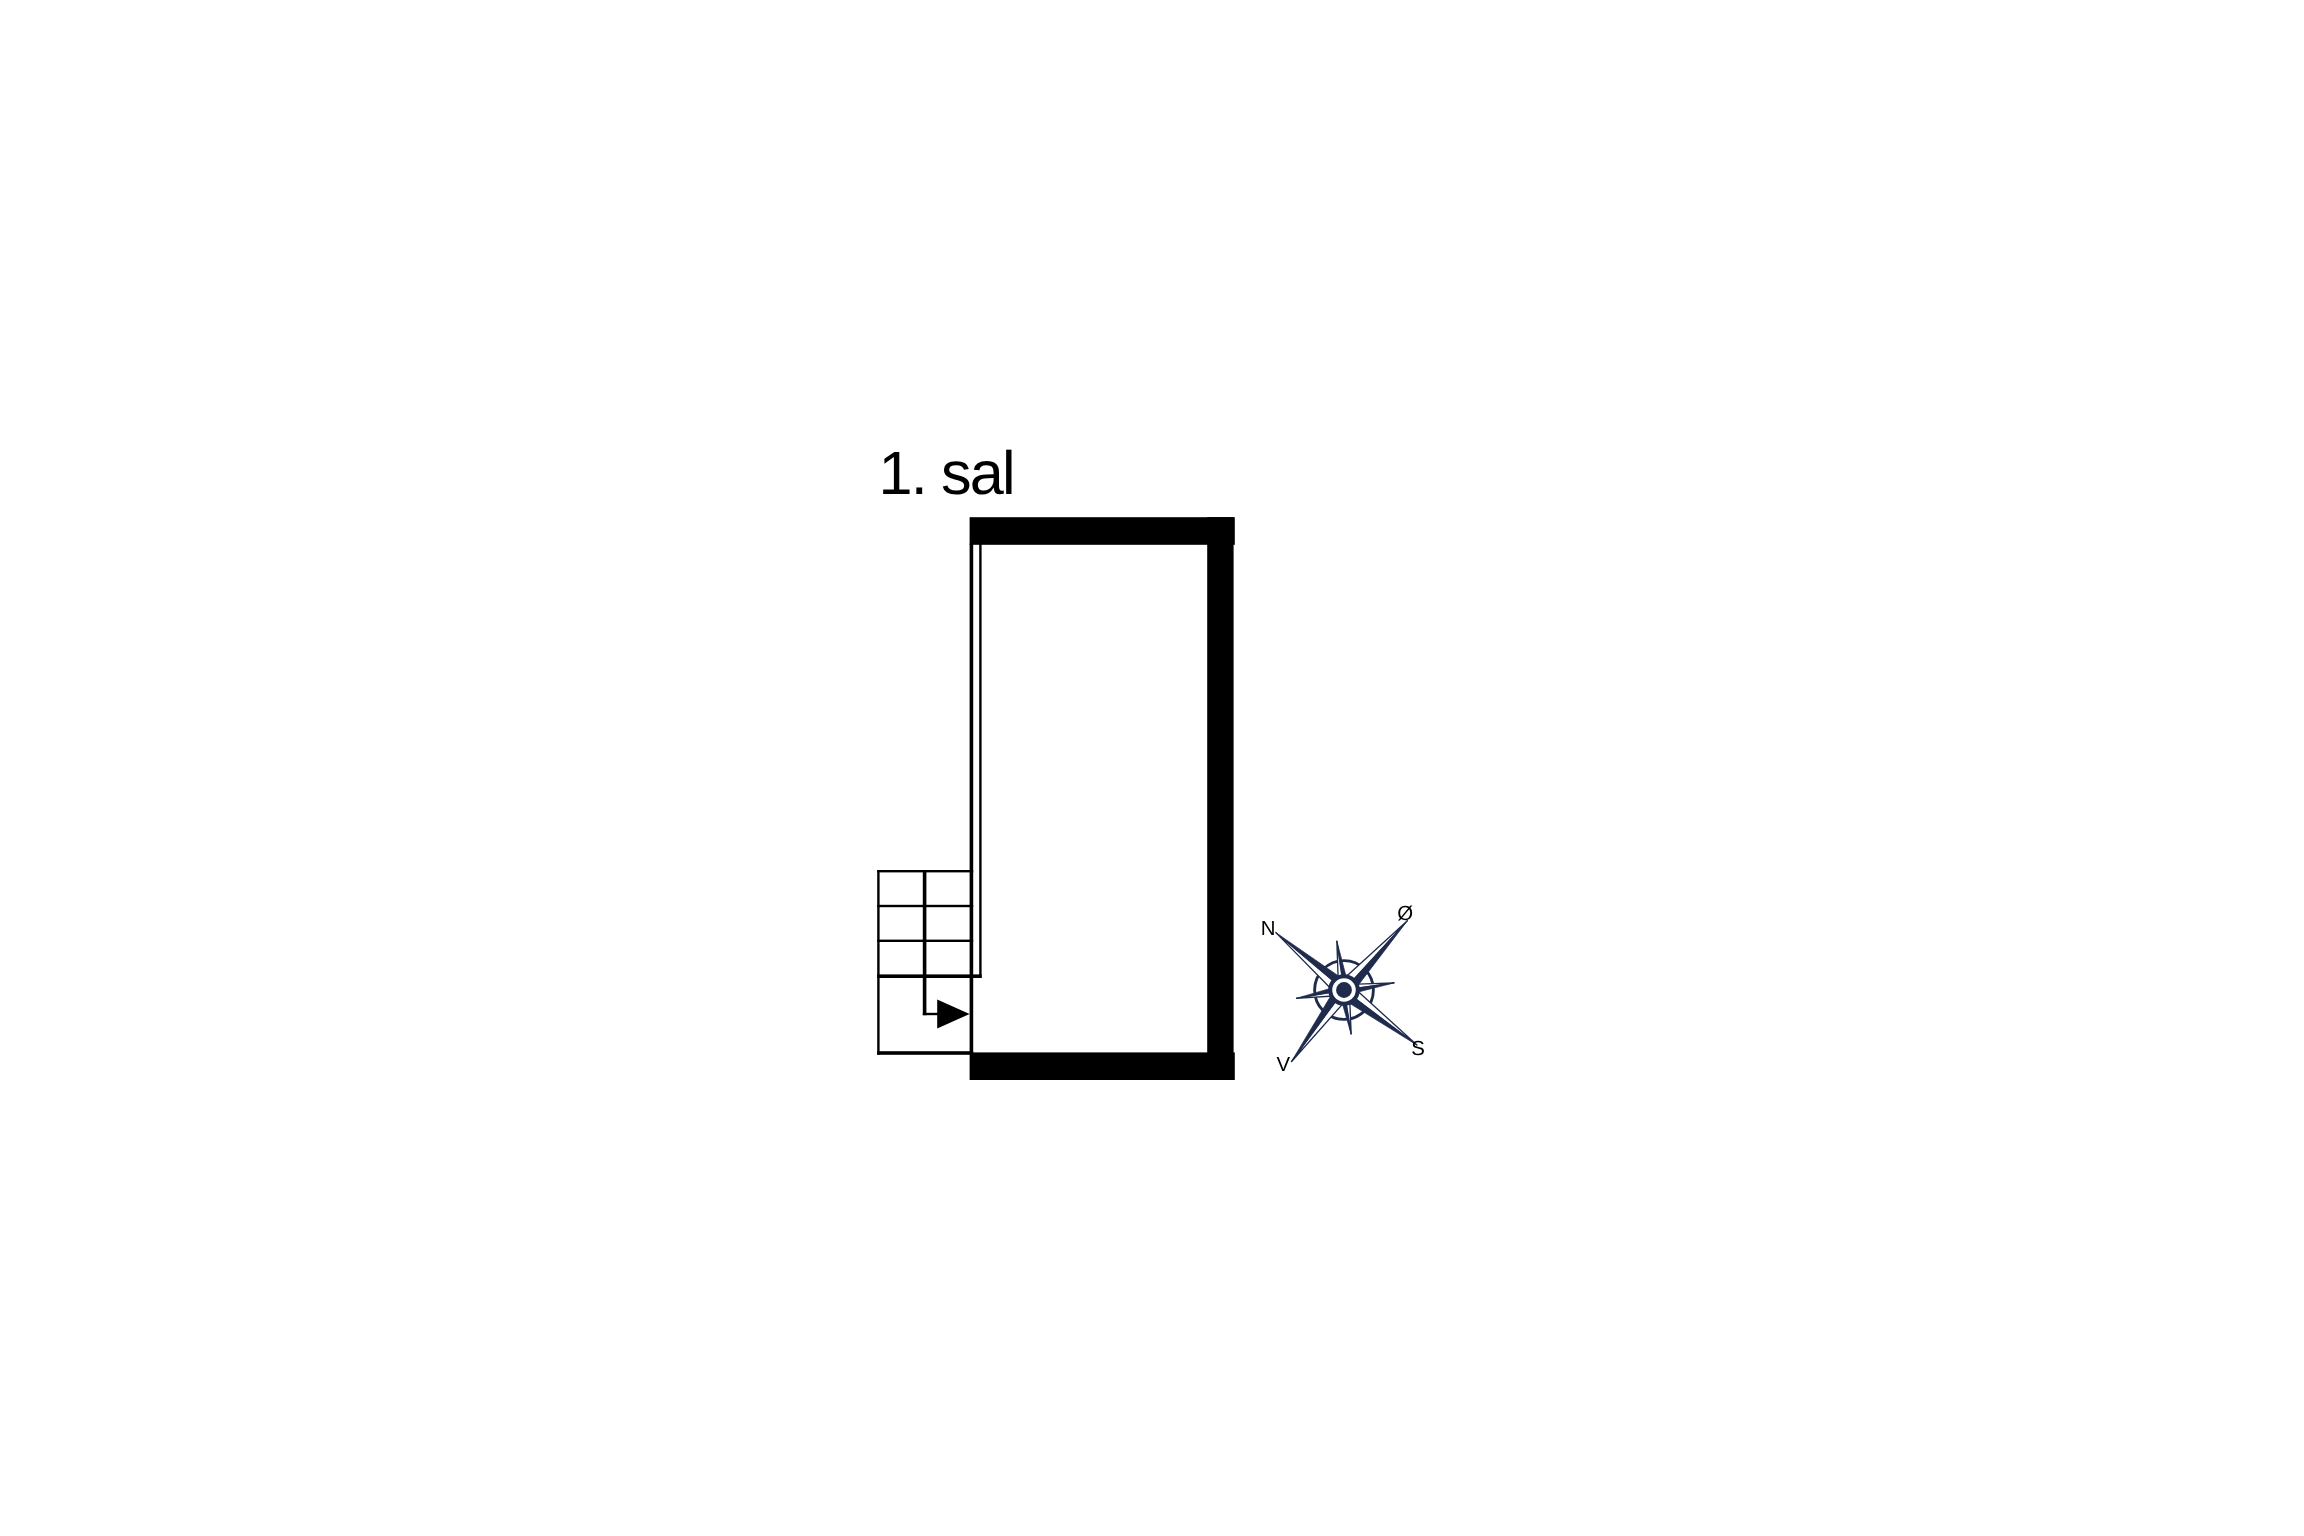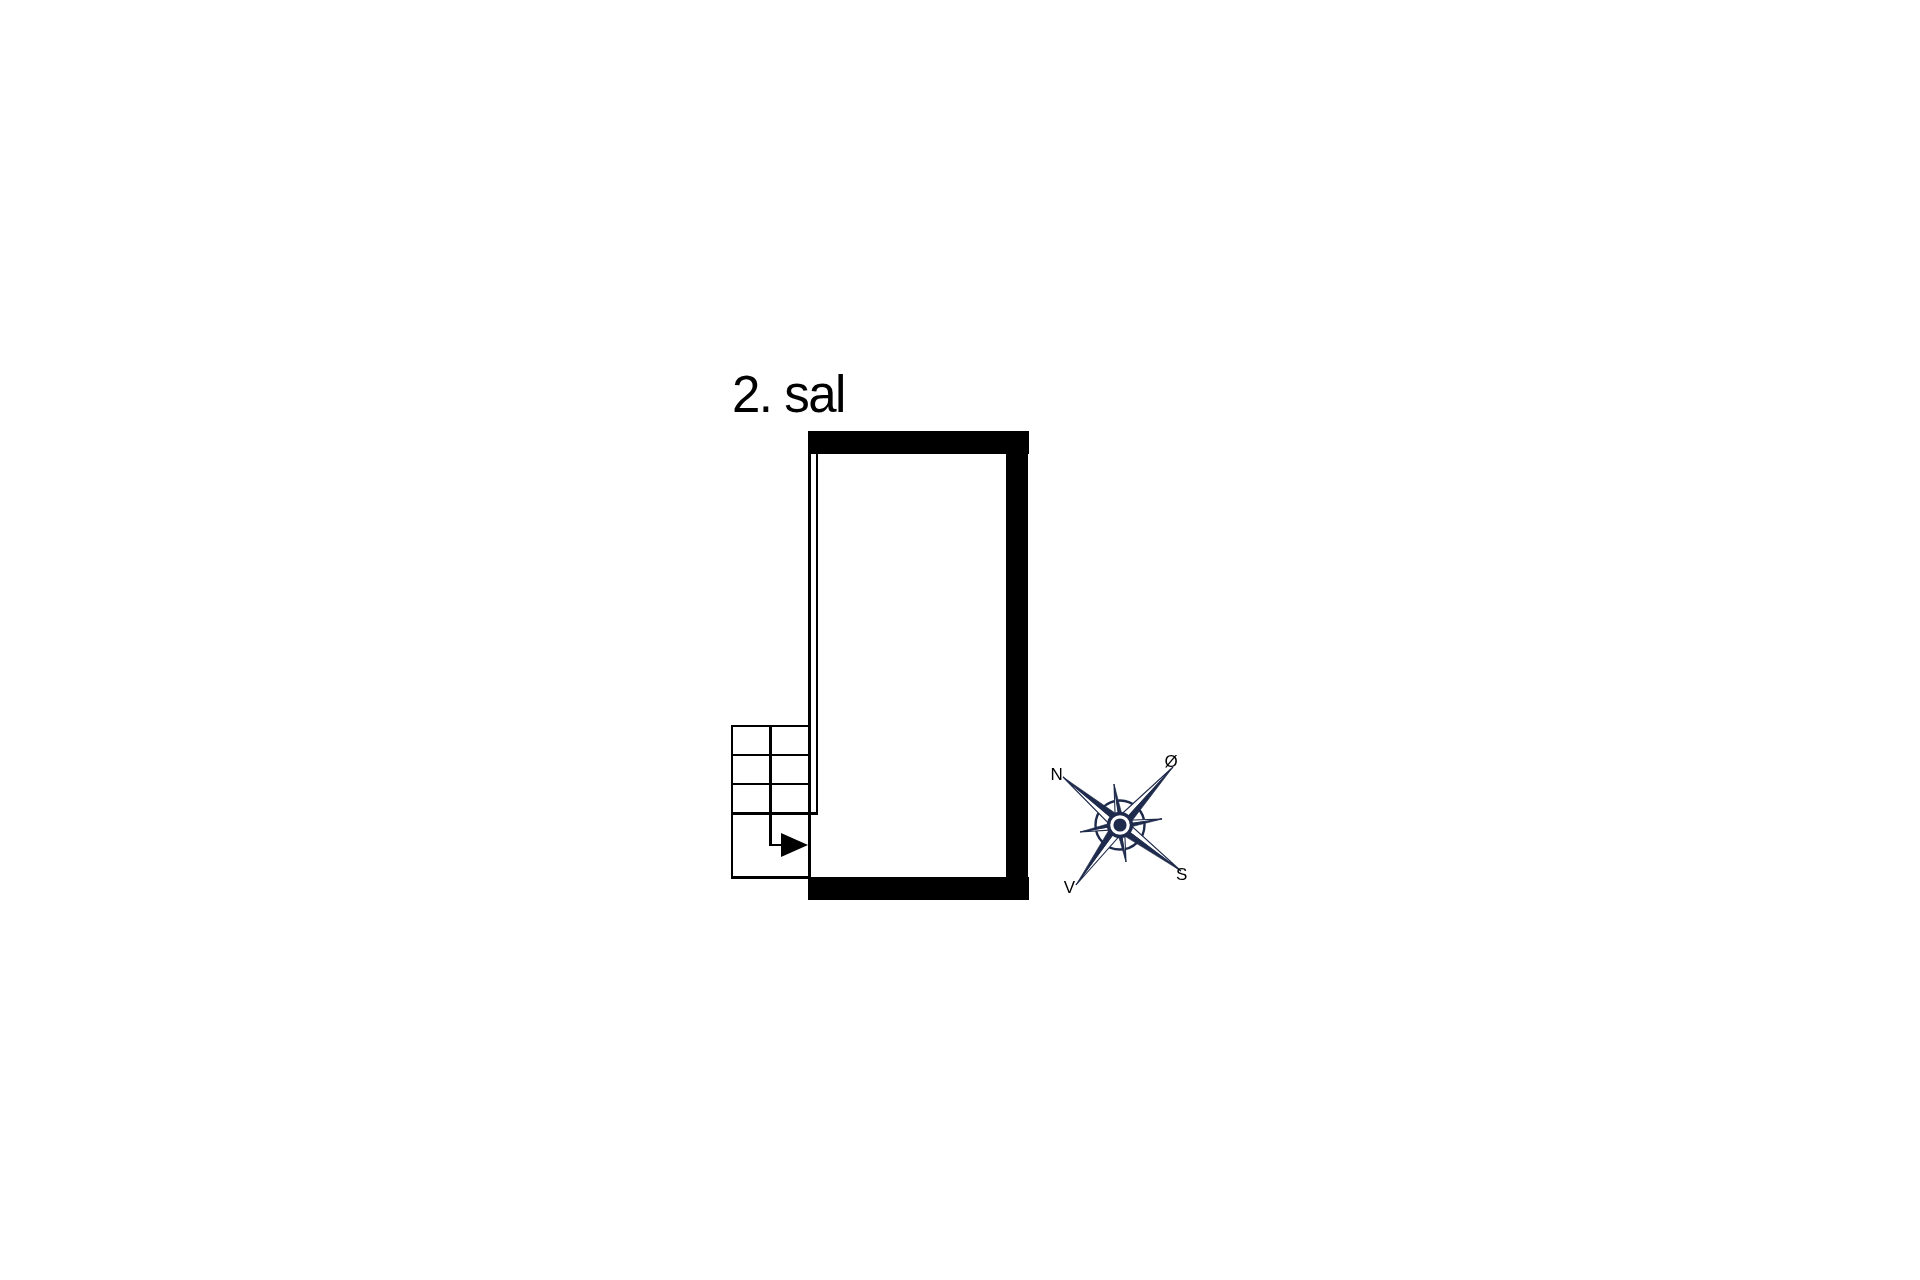--- a/index.html
+++ b/index.html
@@ -76,21 +76,21 @@
   #compass-label-north { left: 1056.7px; top: 774px; }
   #compass-label-east  { left: 1171px;   top: 760.5px; }
   #compass-label-south { left: 1181.7px; top: 874px; }
   #compass-label-west  { left: 1069.5px; top: 887px; }
 </style>
 </head>
 <body>
 
 <div id="canvas">
 
-  <div id="floor-title" class="abs">2. sal</div>
+  <div id="floor-title" class="abs">1. sal</div>
 
   <div id="wall-top" class="abs wall"></div>
   <div id="wall-right" class="abs wall"></div>
   <div id="wall-bottom" class="abs wall"></div>
 
   <div id="west-wall-outer-line" class="abs ln"></div>
   <div id="west-wall-inner-line" class="abs ln"></div>
 
   <div>
     <div id="stair-left-line" class="abs ln"></div>

